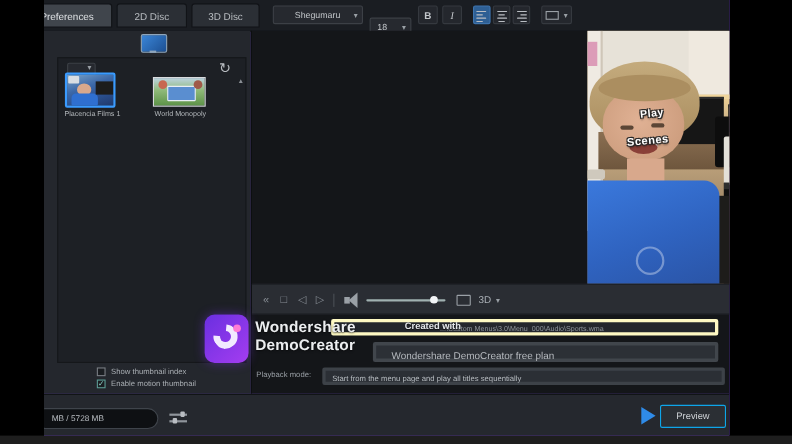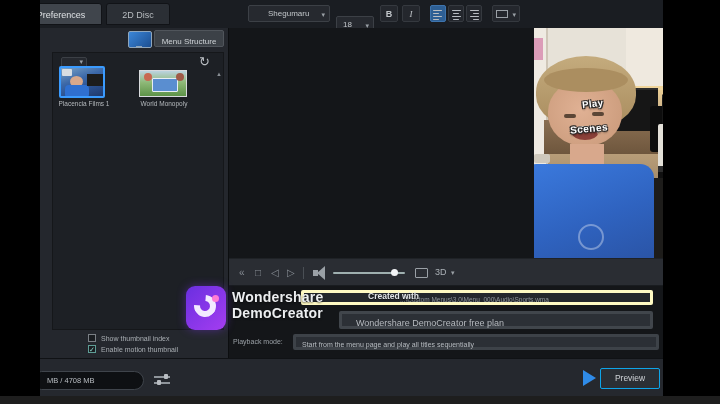--- a/index.html
+++ b/index.html
@@ -61,20 +61,23 @@
 <div id="stage">
   <div id="app" class="abs">
 
     <div id="tabbar" class="abs">
       <div class="abs tab sel" style="left:-20px;width:82px;">
         <span>Preferences</span>
       </div>
       <div class="abs tab" style="left:66px;width:64px;">
         <span>2D Disc</span>
       </div>
+      <div class="abs tab" style="left:134px;width:62px;">
+        <span>3D Disc</span>
+      </div>
 
       <div class="abs field" style="left:208px;top:5px;width:82px;height:17px;font-size:8px;line-height:15px;padding-left:19px;">
         <span>Shegumaru</span>
         <span class="abs caret" style="right:4px;top:1px;">▾</span>
       </div>
       <div class="abs field" style="left:296px;top:16px;width:38px;height:17px;font-size:8px;line-height:15px;padding-left:6px;">
         <span>18</span>
         <span class="abs caret" style="right:4px;top:1px;">▾</span>
       </div>
       <div class="abs tbtn" style="left:340px;font-weight:bold;">
@@ -110,23 +113,20 @@
       <div class="abs tbtn" style="left:452px;width:28px;">
         <span class="abs" style="left:3px;top:4px;width:12px;height:8px;border:1px solid #9aa0a6;box-sizing:border-box;"></span>
         <span class="abs caret" style="right:3px;top:1px;">▾</span>
       </div>
     </div>
 
     <div id="leftpanel" class="abs">
 
       <div class="abs" style="left:88px;top:3px;width:22px;height:15px;border:1px solid #8fa6bc;border-radius:2px;background:linear-gradient(135deg,#3b86d8,#1c4f92);"></div>
       <div class="abs" style="left:96px;top:18px;width:6px;height:2px;background:#8fa6bc;"></div>
-      <div class="abs" style="left:114px;top:2px;width:70px;height:17px;background:#3c4147;border:1px solid #50555b;border-radius:2px;box-sizing:border-box;text-align:center;line-height:15px;">
-        <span id="mslabel">Menu Structure</span>
-      </div>
 
       <div id="listpanel" class="abs">
         <div class="abs field" style="left:8px;top:4px;width:26px;height:12px;">
           <span class="abs caret" style="right:3px;top:0px;">▾</span>
         </div>
         <div class="abs" style="left:146px;top:1px;font-size:13px;color:#b9bdc2;">↻</div>
         <div class="abs" style="left:163px;top:18px;font-size:6px;color:#8a8f95;">▲</div>
 
         <div class="abs thumb" style="left:6px;top:13px;width:46px;height:32px;border:2px solid #3a9bff;border-radius:2px;background:linear-gradient(160deg,#7ba4c8 0%,#3c68a8 40%,#2a4f8e 70%,#20386a 100%);">
           <span class="abs" style="left:1px;top:1px;width:10px;height:7px;background:#d8dde2;border-radius:1px;"></span>
@@ -222,21 +222,21 @@
 
     <div id="wmlogo" class="abs" style="left:146px;top:286px;width:40px;height:44px;z-index:30;">
       <span class="cres"></span>
       <span class="dot"></span>
     </div>
     <div class="abs brand" style="left:192px;top:289px;z-index:30;">Wondershare</div>
     <div class="abs brand" style="left:192px;top:305px;z-index:30;">DemoCreator</div>
     <div class="abs" style="left:328px;top:291px;z-index:30;font-size:8.5px;font-weight:bold;color:#e3e6e9;text-shadow:0 1px 1px rgba(0,0,0,.6);">Created with</div>
 
     <div id="bottombar" class="abs">
-      <div id="capacity" class="abs" style="left:-8px;top:12px;width:112px;height:19px;padding-left:14px;box-sizing:border-box;">MB / 4708 MB</div>
+      <div id="capacity" class="abs" style="left:-8px;top:12px;width:112px;height:19px;padding-left:14px;box-sizing:border-box;">MB / 5728 MB</div>
       <div class="abs" style="left:114px;top:15px;width:18px;height:12px;">
         <span class="abs" style="left:0;top:2px;width:16px;height:1.5px;background:#8f959b;"></span>
         <span class="abs" style="left:10px;top:0px;width:4px;height:5px;background:#b9bdc2;border-radius:1px;"></span>
         <span class="abs" style="left:0;top:8px;width:16px;height:1.5px;background:#8f959b;"></span>
         <span class="abs" style="left:3px;top:6px;width:4px;height:5px;background:#b9bdc2;border-radius:1px;"></span>
       </div>
       <div id="playtri" class="abs" style="left:543px;top:11px;"></div>
       <div id="previewbtn" class="abs" style="left:560px;top:9px;width:60px;height:21px;box-sizing:border-box;">Preview</div>
     </div>
   </div>

